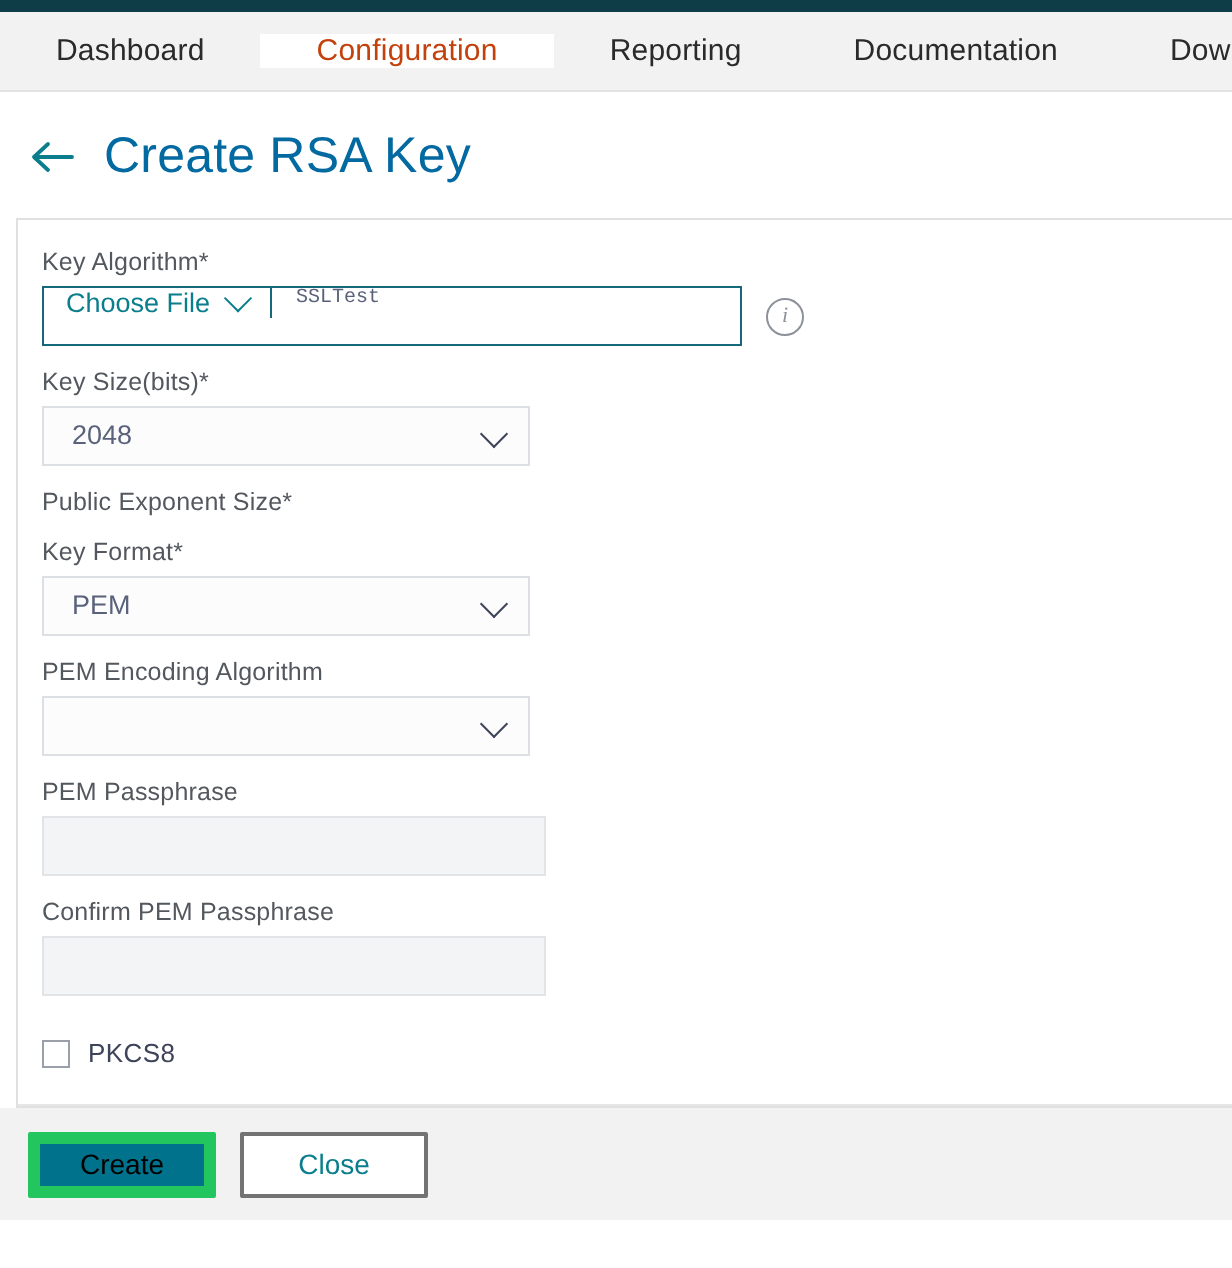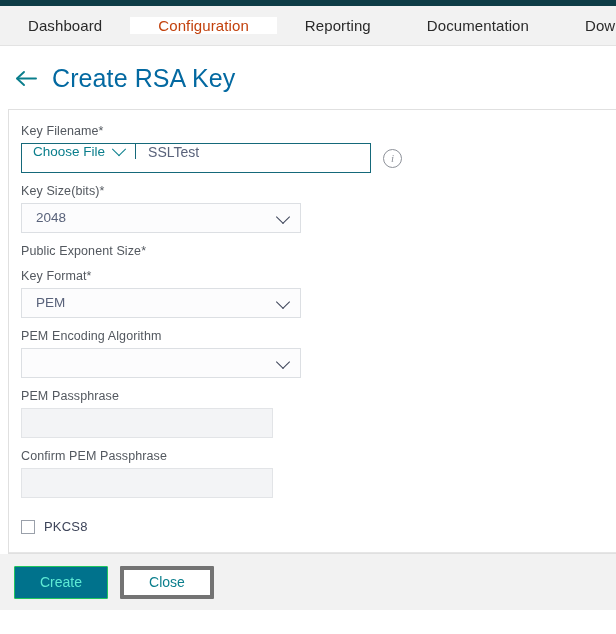--- a/index.html
+++ b/index.html
@@ -127,24 +127,24 @@
     width: 9px;
     height: 9px;
     border-right: 1.6px solid currentColor;
     border-bottom: 1.6px solid currentColor;
     transform: rotate(45deg) translate(-2px, -2px);
   }
   .fileinput {
     flex: 1;
     border: none;
     outline: none;
-    font-size: 14px;
+    font-size: 10px;
     color: #59627a;
     padding: 0 10px 0 12px;
-    font-family: Liberation Sans, sans-serif;
+    font-family: Liberation Mono, monospace;
     background: transparent;
     min-width: 0;
   }
   .infoicon {
     width: 17px;
     height: 17px;
     border-radius: 50%;
     border: 1.3px solid #8d9199;
     color: #8d9199;
     font-size: 11px;
@@ -153,21 +153,21 @@
     justify-content: center;
     font-family: "Liberation Serif", serif;
     font-style: italic;
     cursor: pointer;
     flex: 0 0 auto;
   }
 
   
   .selwrap {
     position: relative;
-    width: 280px;
+    width: 244px;
     height: 30px;
   }
   .sel {
     width: 100%;
     height: 100%;
     box-sizing: border-box;
     border: 1px solid #dcdfe3;
     background: #fcfcfd;
     font-size: 13.5px;
     color: #59627a;
@@ -247,27 +247,27 @@
     height: 33px;
     min-width: 94px;
     font-size: 14px;
     font-family: "Liberation Sans", sans-serif;
     cursor: pointer;
     border-radius: 1px;
     padding: 0 18px;
   }
   .btn-primary {
     background: #00728c;
-    color: #5eead4;
-    border: 1px solid #22c55e;
+    color: #000000;
+    border: 6px solid #22c55e;
   }
   .btn-secondary {
     background: #ffffff;
     color: #0a7e8c;
-    border: 4px solid #737373;
+    border: 2px solid #737373;
   }
 </style>
 </head>
 <body>
 
 <div class="topstrip"></div>
 
 <div class="tabbar">
   <div class="tab">
     <span>Dashboard</span>
@@ -293,21 +293,21 @@
       <path d="M3.4 9.5 L22 9.5" fill="none" stroke="currentColor" stroke-width="1.9" stroke-linecap="round"></path>
     </svg>
   </span>
   <span class="pagetitle">Create RSA Key</span>
 </div>
 
 <div class="card">
   <div class="cardbody">
 
     <div class="field">
-      <label class="flabel">Key Filename*</label>
+      <label class="flabel">Key Algorithm*</label>
       <div class="filerow">
         <div class="filegroup">
           <div class="choosefile">
             <span>Choose File</span>
             <span class="chev"></span>
           </div>
           <input class="fileinput" type="text" autofocus="" value="SSLTest" style="">
         </div>
         <div class="infoicon">i</div>
       </div>

